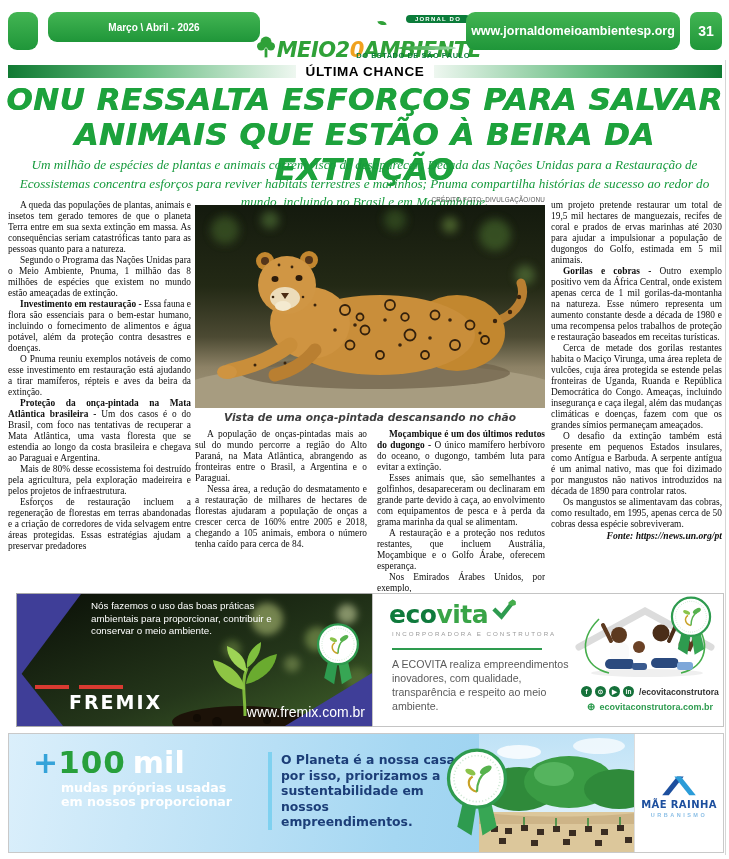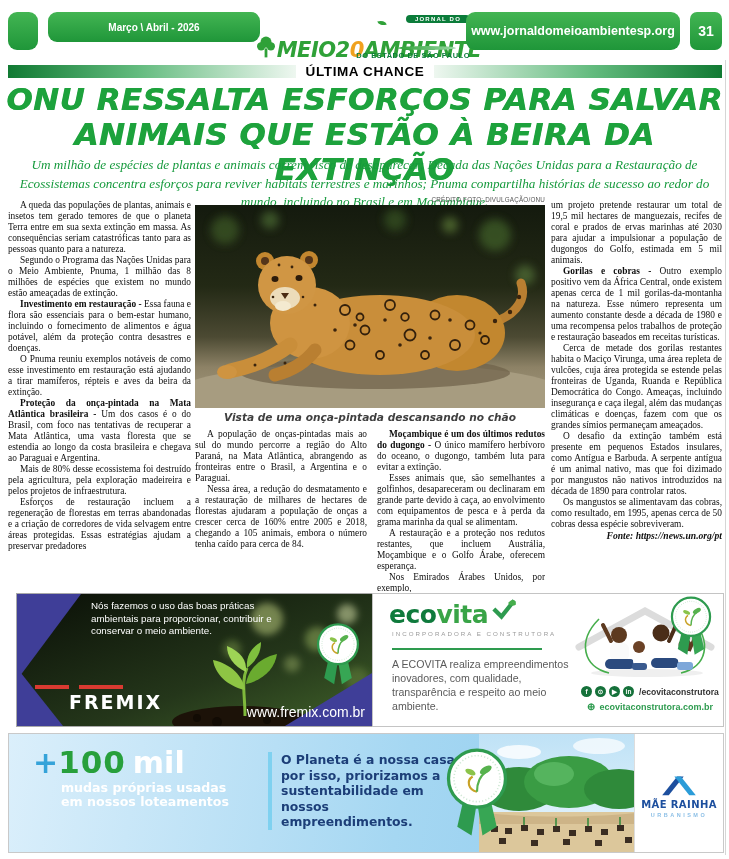--- a/index.html
+++ b/index.html
@@ -404,21 +404,21 @@
 
   <div class="ad-strip">
     <div class="plus100">
       <div class="plus-row">
         <span class="plus">+</span>
         <span class="p100">100</span>
         <span class="pmil">mil</span>
       </div>
       <div class="plus-sub">
         <div>mudas próprias usadas</div>
-        <div>em nossos loteamentos</div>
+        <div>em nossos proporcionar</div>
       </div>
     </div>
     <div class="planeta">O Planeta é a nossa casa, por isso, priorizamos a sustentabilidade em nossos empreendimentos.</div>
     <div class="strip-photo">
       <svg width="165" height="118" viewBox="0 0 165 118">
         <defs>
             <linearGradient id="skg" x1="0" y1="0" x2="0" y2="1">
           <stop offset="0" stop-color="#bfe2f6"></stop>
               <stop offset="1" stop-color="#eaf6fd"></stop>
             </linearGradient>

